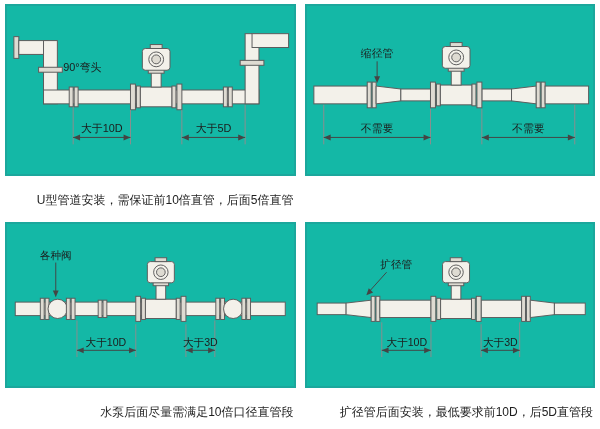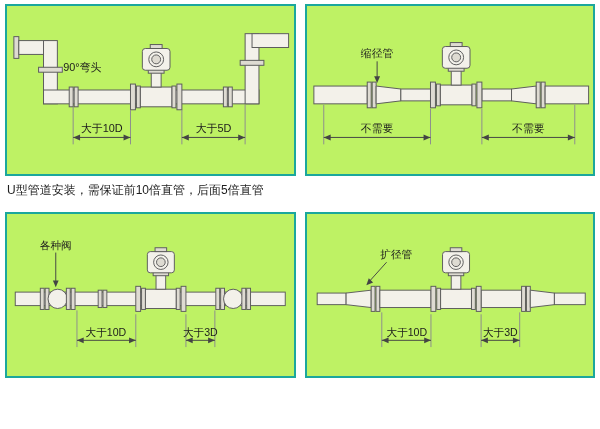--- a/index.html
+++ b/index.html
@@ -2,26 +2,26 @@
 <html><head>
 <meta charset="utf-8">
 <style>
   * { margin:0; padding:0; box-sizing:border-box; }
   html,body { width:600px; height:429px; background:#ffffff; overflow:hidden;
               font-family:"Liberation Sans", sans-serif; }
   .sheet { width:600px; height:429px; padding:4px 5px 0 5px; }
   .row { display:flex; gap:9px; }
   .row-top { margin-bottom:10px; }
   .cell { flex:1; min-width:0; display:flex; flex-direction:column; }
-  .panel { border:2px solid #1ba79c; background:#bef264; }
+  .panel { border:2px solid #1ba79c; background:#14b8a6; }
   .panel-top { height:172px; }
   .panel-bottom { height:166px; }
   svg.diagram { width:100%; height:100%; display:block; }
-  .caption { text-align:left; color:#1d1d1d; font-size:12px; line-height:1.35;
-             padding:6px 2px 4px; }
+  .caption { text-align:right; color:#1d1d1d; font-size:12px; line-height:1.35;
+             padding:16px 2px 4px; }
   
   .pp { fill:#f3f1ea; stroke:#5c5c5c; stroke-width:1; }
   .fl { fill:#dedbd2; stroke:#5c5c5c; stroke-width:1; }
   .ext { stroke:#8d8d8d; stroke-width:1; }
   .dim { stroke:#444444; stroke-width:1; }
   .arr { fill:#444444; stroke:none; }
   .lead { stroke:#444444; stroke-width:1; fill:none; }
   svg text { font-size:11px; fill:#1c1c1c; font-family:"Liberation Sans", sans-serif; }
 </style>
 </head>
@@ -168,20 +168,21 @@
             <line x1="181" y1="104" x2="181" y2="138" class="ext"></line>
             <line x1="211" y1="100" x2="211" y2="138" class="ext"></line>
             <line x1="181" y1="131" x2="211" y2="131" class="dim"></line>
             <polygon points="181,131 188,128 188,134" class="arr"></polygon>
             <polygon points="211,131 204,128 204,134" class="arr"></polygon>
             <text x="196" y="126" text-anchor="middle">大于3D</text>
           </g>
         </svg>
       </div>
       <div class="caption">
+        <div>水泵后面尽量需满足10倍口径直管段</div>
       </div>
     </div>
 
     <div class="cell">
       <div class="panel panel-bottom">
         <svg class="diagram" viewBox="0 0 288 168">
           <g>
             <rect x="6" y="82" width="30" height="12" class="pp"></rect>
             <polygon points="36,82 62,79 62,97 36,94" class="pp"></polygon>
             <rect x="62" y="75" width="4" height="26" class="fl"></rect>
@@ -210,16 +211,17 @@
           <g>
             <line x1="176" y1="104" x2="176" y2="138" class="ext"></line>
             <line x1="216" y1="102" x2="216" y2="138" class="ext"></line>
             <line x1="176" y1="131" x2="216" y2="131" class="dim"></line>
             <polygon points="176,131 183,128 183,134" class="arr"></polygon>
             <polygon points="216,131 209,128 209,134" class="arr"></polygon>
             <text x="196" y="126" text-anchor="middle">大于3D</text>
           </g>
         </svg>
       </div>
+      <div class="caption">扩径管后面安装，最低要求前10D，后5D直管段</div>
     </div>
   </div>
 
 </div>
 
 </body></html>

